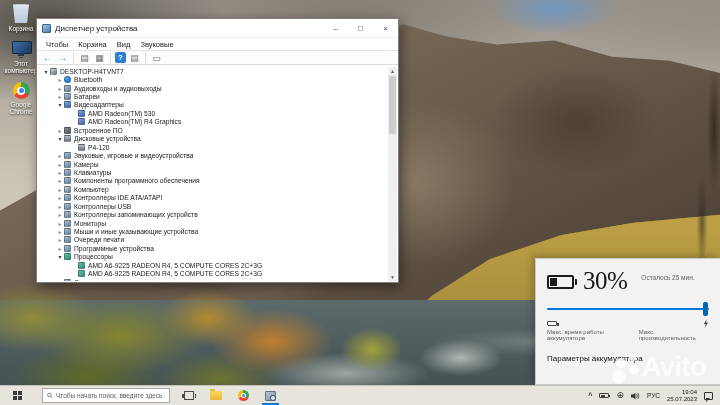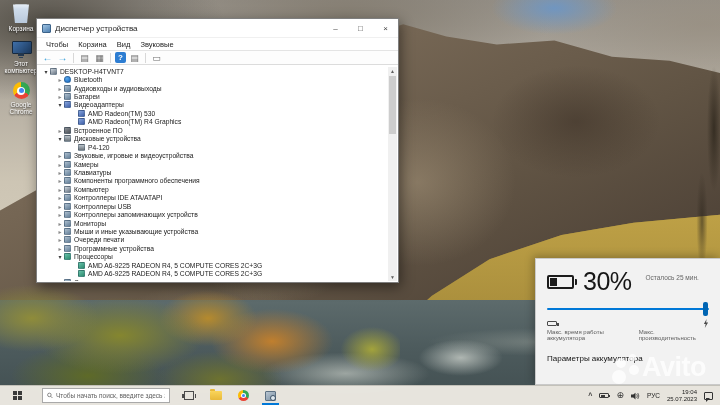--- a/index.html
+++ b/index.html
@@ -97,21 +97,21 @@
   .vscroll .thumb{width:7px;height:58px;background:#cdcdcd;margin:1px 0 auto;}
   .vscroll .down{margin-top:auto;}
 
   
   .flyout{position:absolute;left:535px;top:258px;width:185px;height:127px;background:#f2f2f2;
     border:1px solid #c9c9c9;border-right:none;box-shadow:-2px -2px 8px rgba(0,0,0,.25);padding:9px 11px 0 11px;}
   .fly-top{display:flex;align-items:flex-start;}
   .bat-big{display:inline-block;width:27px;height:14px;border:2px solid #1c1c1c;border-radius:2px;position:relative;margin-top:7px;}
   .bat-big::after{content:"";position:absolute;right:-5px;top:2px;width:2.5px;height:6px;background:#1c1c1c;border-radius:0 1px 1px 0;}
   .bat-fill{position:absolute;left:1px;top:1px;bottom:1px;width:30%;background:#1c1c1c;}
-  .pct{font-size:25px;font-weight:400;color:#161616;margin-left:9px;line-height:26px;letter-spacing:-.5px;}
+  .pct{font-size:25px;font-weight:400;color:#161616;margin-left:9px;line-height:26px;letter-spacing:-.5px;font-family:Liberation Serif, serif;}
   .remain{font-size:6.5px;color:#666;margin-left:14px;margin-top:6px;}
   .mode{margin-top:9px;font-size:7.4px;line-height:9.6px;color:#1b1b1b;}
   .slider{position:relative;height:14px;margin-top:8px;}
   .slider .track{position:absolute;left:0;right:0;top:6px;height:2px;background:#0078d7;border-radius:1px;}
   .slider .handle{position:absolute;right:1px;top:0;width:5px;height:14px;background:#0065b3;border-radius:2px;}
   .slider-icons{display:flex;justify-content:space-between;margin-top:3px;align-items:center;}
   .saver{display:inline-block;width:10px;height:5px;border:1px solid #4a4a4a;border-radius:1px;position:relative;}
   .saver::after{content:"";position:absolute;right:-2.5px;top:1px;width:1.5px;height:2.5px;background:#4a4a4a;}
   .bolt{display:inline-block;width:6px;height:9px;background:#4a4a4a;
     clip-path:polygon(60% 0,15% 55%,45% 55%,30% 100%,85% 40%,52% 40%);}

